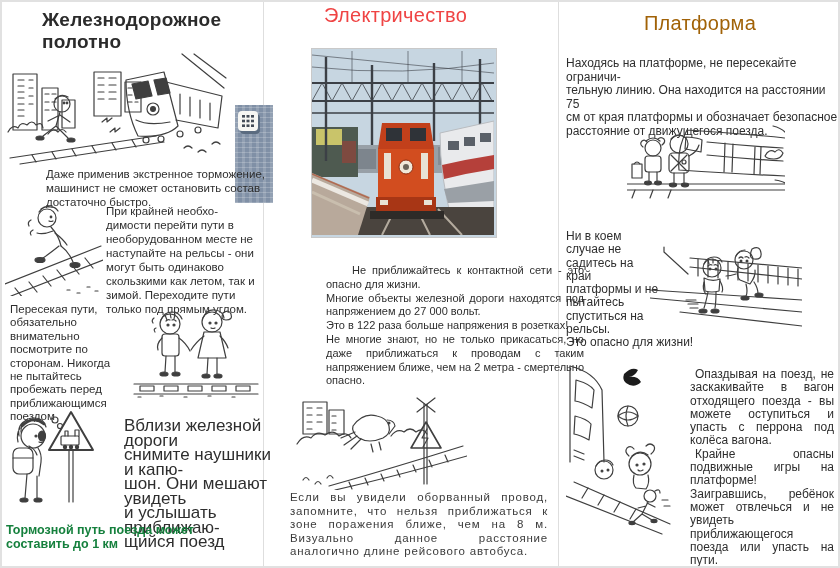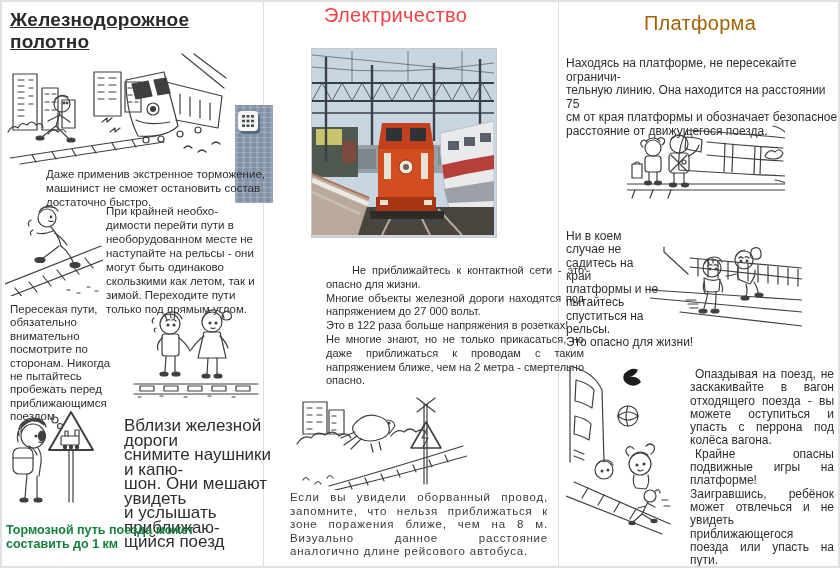--- a/index.html
+++ b/index.html
@@ -9,21 +9,21 @@
     font-family:"Liberation Sans","DejaVu Sans",sans-serif;color:#2e2e2e;
   }
   .abs{position:absolute;margin:0;}
   .fold{position:absolute;top:0;bottom:0;width:1px;background:#dedede;}
   .panel{position:absolute;top:0;height:568px;}
   .pre{white-space:pre-line;}
   p{margin:0;}
 
   
   #panel1{left:0;width:261px;}
-  .c1-title{left:8px;top:7px;font-size:19px;font-weight:700;line-height:22px;color:#2b2b2b;letter-spacing:.2px;text-decoration:underline;}
+  .c1-title{left:40px;top:7px;font-size:19px;font-weight:700;line-height:22px;color:#2b2b2b;letter-spacing:.2px;}
   .c1-ill1{left:4px;top:50px;width:228px;height:114px;}
   .decor{left:233px;top:103px;width:38px;height:98px;background:#8090a6;
     background-image:
       repeating-linear-gradient(0deg, rgba(255,255,255,.20) 0 1px, transparent 1px 5px),
       repeating-linear-gradient(90deg, rgba(255,255,255,.15) 0 3px, transparent 3px 7px);}
   .decor-win{left:236px;top:109px;width:20px;height:20px;background:#f6f6f3;border-radius:4px;
     box-shadow:2px 3px 0 #5a6b80;display:flex;align-items:center;justify-content:center;}
   .c1-p1{left:8px;top:165px;width:246px;font-size:11.5px;line-height:14px;margin-left:36px;}
   .c1-ill2{left:3px;top:198px;width:98px;height:96px;}
   .c1-p2{left:104px;top:202px;width:162px;font-size:11.5px;line-height:14px;}

